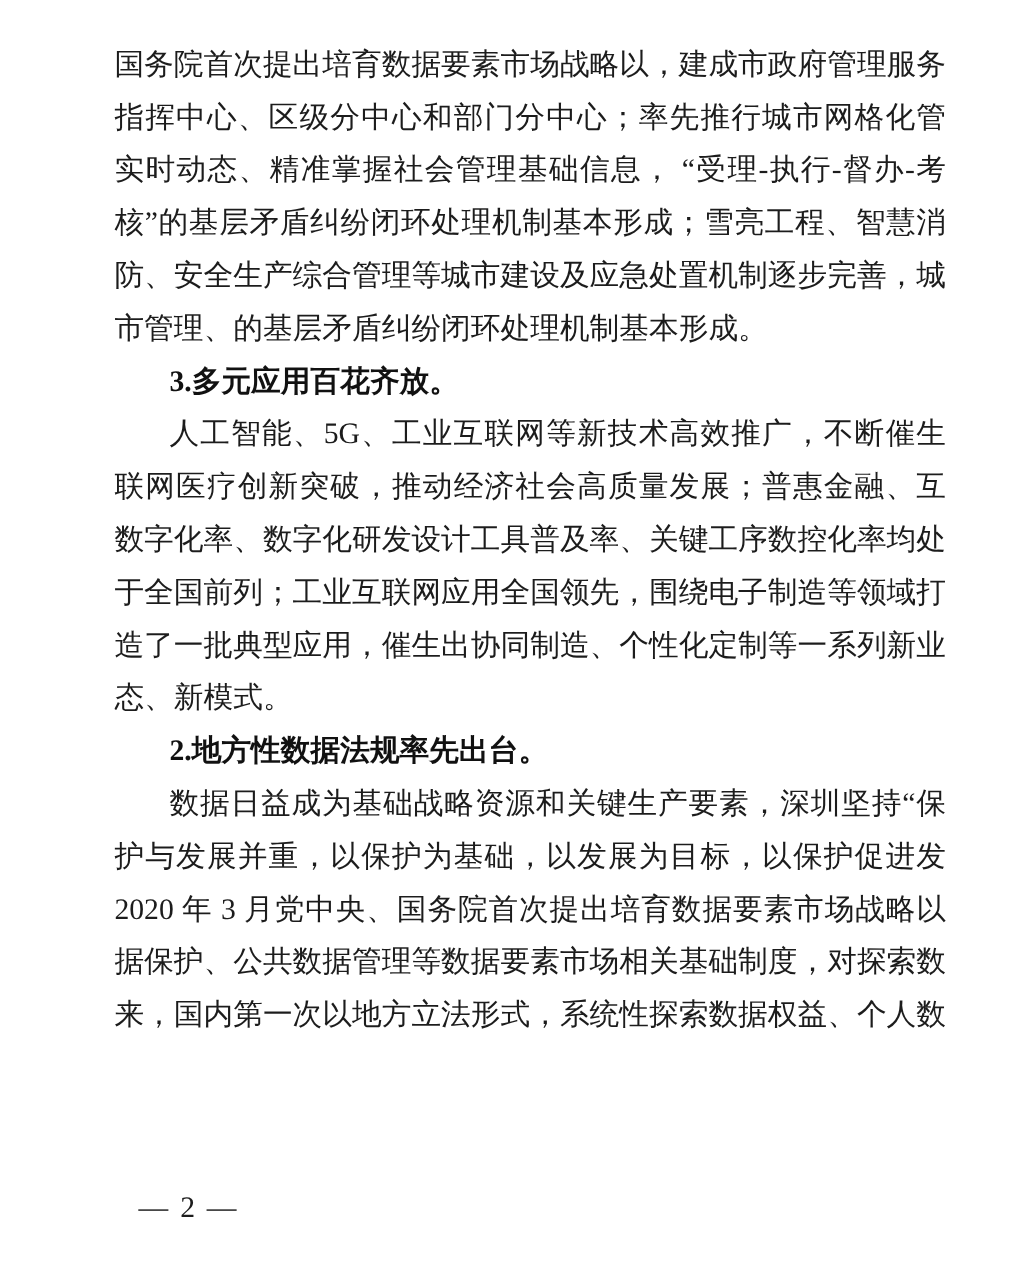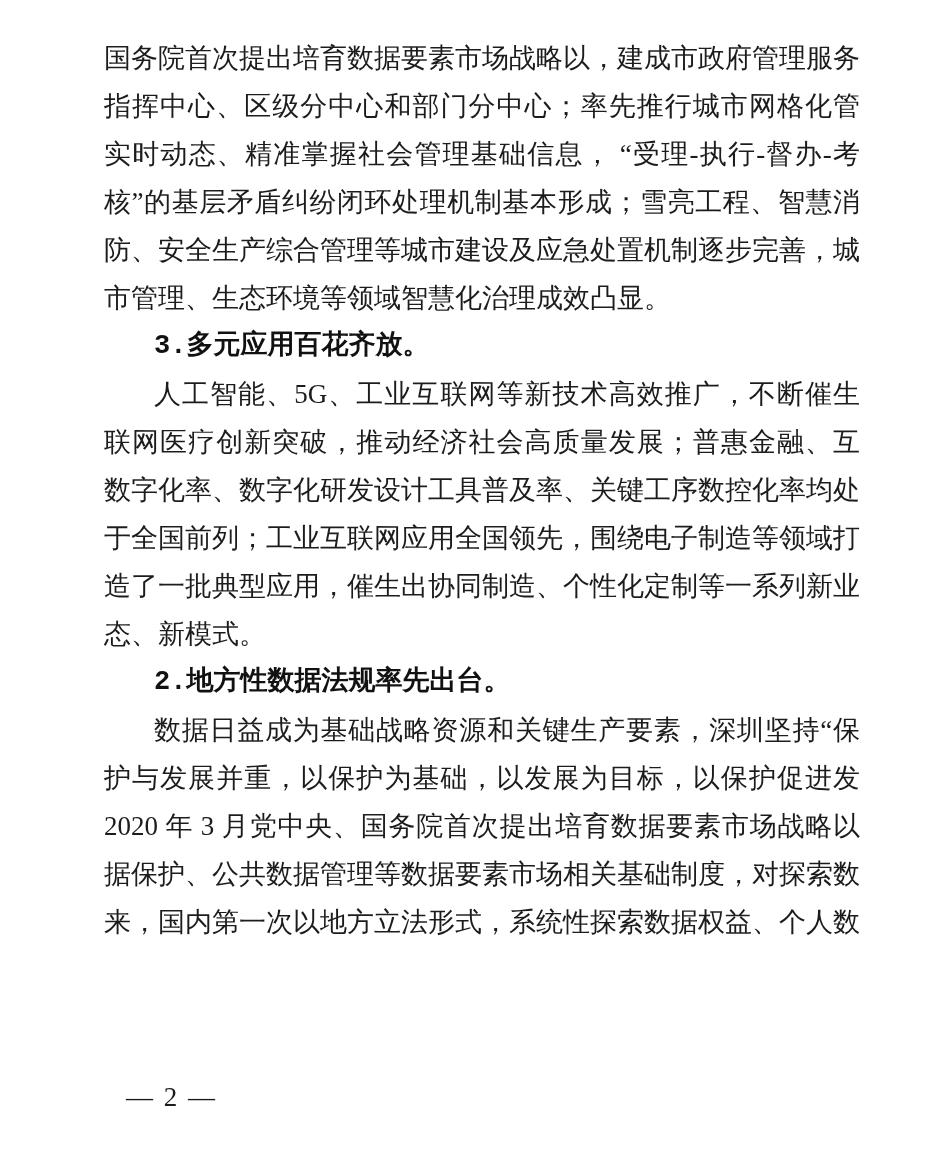--- a/index.html
+++ b/index.html
@@ -44,21 +44,20 @@
   }
   .line.indent {
     text-indent: 50px;
   }
   .line.heading {
     font-weight: bold;
     color: #111111;
     text-align: left;
     text-align-last: left;
     text-indent: 50px;
-    font-family: Liberation Mono, monospace;
   }
   .page-number {
     position: absolute;
     left: 126px;
     top: 1080px;
     font-size: 27px;
     line-height: 34px;
     color: #1c1c1c;
     letter-spacing: 2px;
   }
@@ -66,21 +65,21 @@
 </head>
 <body style="background: rgb(255, 255, 255);">
 
 <div class="page">
   <div class="doc-content" id="doc-content" style="color: rgb(28, 28, 28);">
       <div class="line">国务院首次提出培育数据要素市场战略以，建成市政府管理服务</div>
       <div class="line">指挥中心、区级分中心和部门分中心；率先推行城市网格化管理，</div>
       <div class="line">实时动态、精准掌握社会管理基础信息， “受理-执行-督办-考</div>
       <div class="line">核”的基层矛盾纠纷闭环处理机制基本形成；雪亮工程、智慧消</div>
       <div class="line">防、安全生产综合管理等城市建设及应急处置机制逐步完善，城</div>
-      <div class="line lastline">市管理、生态环境等领域智慧化治理成效凸显。</div>
+      <div class="line lastline">市管理、的基层矛盾纠纷闭环处理机制基本形成。</div>
       <div class="line heading">3.多元应用百花齐放。</div>
       <div class="line indent">人工智能、5G、工业互联网等新技术高效推广，不断催生出</div>
       <div class="line">联网医疗创新突破，推动经济社会高质量发展；普惠金融、互</div>
       <div class="line">数字化率、数字化研发设计工具普及率、关键工序数控化率均处</div>
       <div class="line">于全国前列；工业互联网应用全国领先，围绕电子制造等领域打</div>
       <div class="line">造了一批典型应用，催生出协同制造、个性化定制等一系列新业</div>
       <div class="line lastline">态、新模式。</div>
       <div class="line heading">2.地方性数据法规率先出台。</div>
       <div class="line indent">数据日益成为基础战略资源和关键生产要素，深圳坚持“保</div>
       <div class="line">护与发展并重，以保护为基础，以发展为目标，以保护促进发展”</div>

